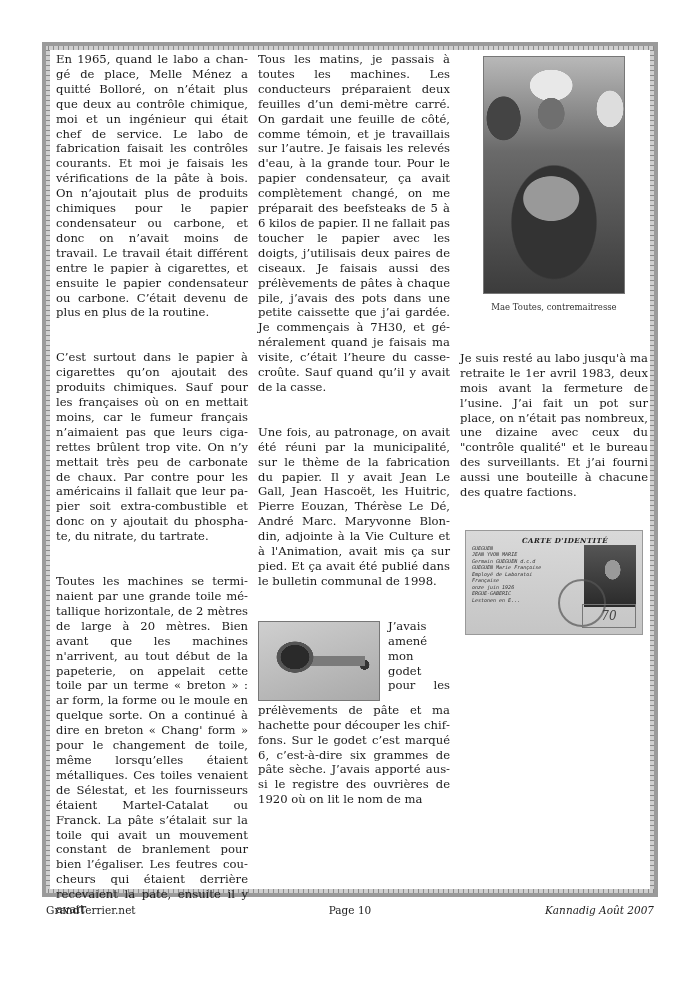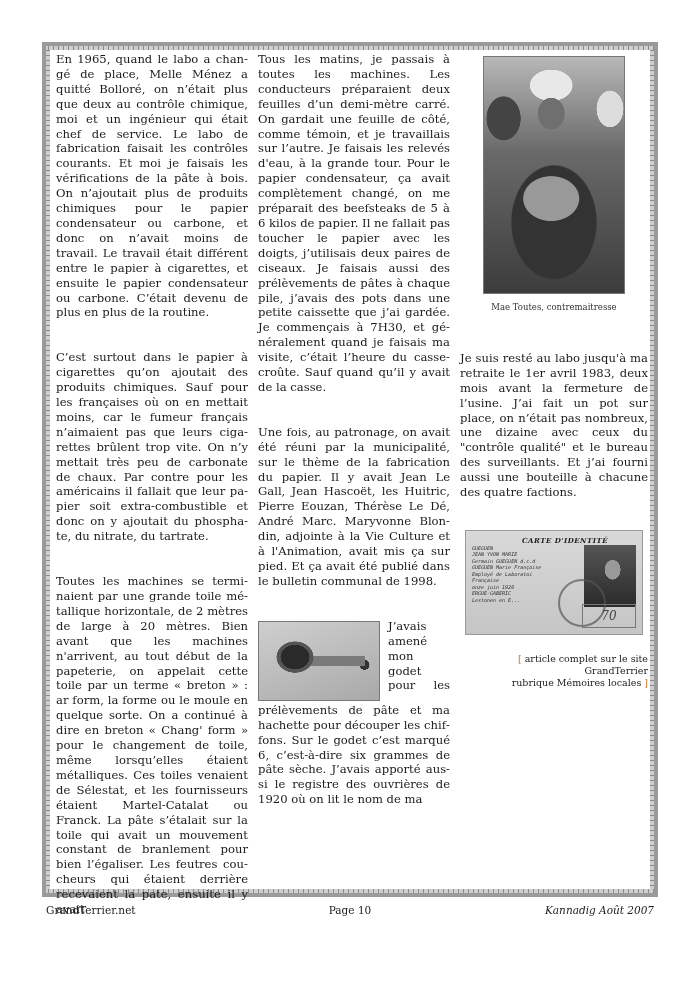--- a/index.html
+++ b/index.html
@@ -108,28 +108,20 @@
         <div>Employé de Laboratoi</div>
         <div>Française</div>
         <div>onze juin 1926</div>
         <div>ERGUE-GABERIC</div>
         <div>Lestonen en E...</div>
       </div>
       <div class="id-photo"></div>
       <div class="id-stamp"></div>
       <div class="id-fee">70</div>
     </div>
-    <div class="link-note">
-      <div>
-        <span class="bracket">[</span><span> article complet sur le site GrandTerrier</span>
-      </div>
-      <div>
-        <span>rubrique Mémoires locales </span><span class="bracket">]</span>
-      </div>
-    </div>
   </div>
 
 </div>
 
 <div class="footer">
   <span class="f-left">GrandTerrier.net</span>
   <span class="f-center">Page 10</span>
   <span class="f-right">Kannadig Août 2007</span>
 </div>
 

